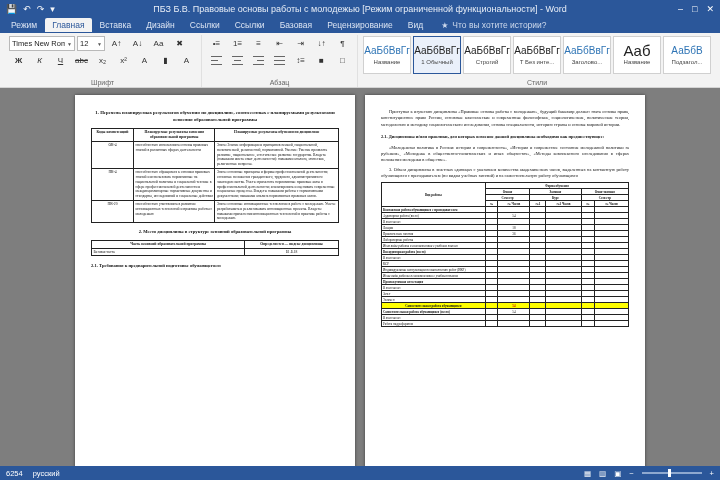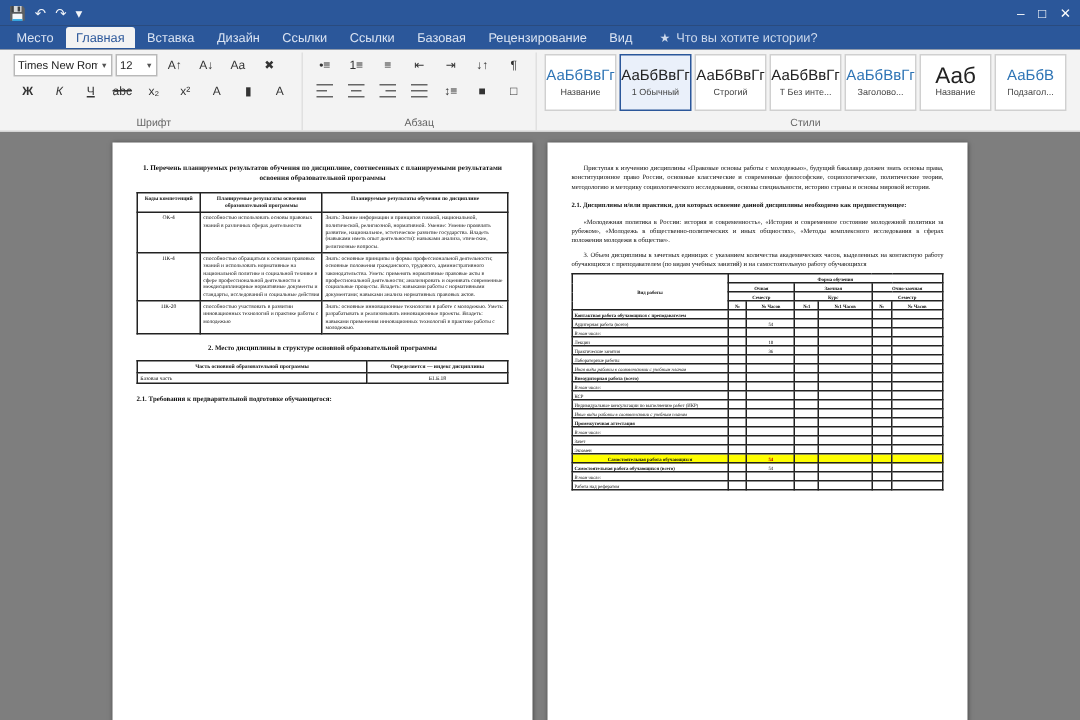--- a/index.html
+++ b/index.html
@@ -94,29 +94,30 @@
 
 <div id="app">
 
   <div class="titlebar">
     <div class="qat">
       <span>💾</span>
       <span>↶</span>
       <span>↷</span>
       <span>▾</span>
     </div>
+    <div class="title-center">ПБЗ Б.В. Правовые основы работы с молодежью [Режим ограниченной функциональности] - Word</div>
     <div class="win-btns">
       <span>–</span>
       <span>□</span>
       <span>✕</span>
     </div>
   </div>
 
   <div class="ribbon-tabs">
-    <div class="tab">Место</div>
+    <div class="tab">Режим</div>
     <div class="tab active">Главная</div>
     <div class="tab">Вставка</div>
     <div class="tab">Дизайн</div>
     <div class="tab">Ссылки</div>
     <div class="tab">Ссылки</div>
     <div class="tab">Базовая</div>
     <div class="tab">Рецензирование</div>
     <div class="tab">Вид</div>
     <div class="tellme">
       <span class="bulb">★</span>
@@ -504,13 +505,27 @@
               <td style="text-align: center;"></td>
               <td style="text-align: center;"></td>
               <td style="text-align: center;"></td>
               <td style="text-align: center;"></td>
             </tr>
           </tbody>
       </table>
     </div>
   </div>
 
+  <div class="status">
+    <span>6254</span>
+    <span>русский</span>
+    <div class="right">
+      <span>▦</span>
+      <span>▥</span>
+      <span>▣</span>
+      <span>−</span>
+      <span class="zoomslider">
+          <span class="kn"></span>
+        </span>
+      <span>+</span>
+    </div>
+  </div>
 </div>
 
 </body></html>

